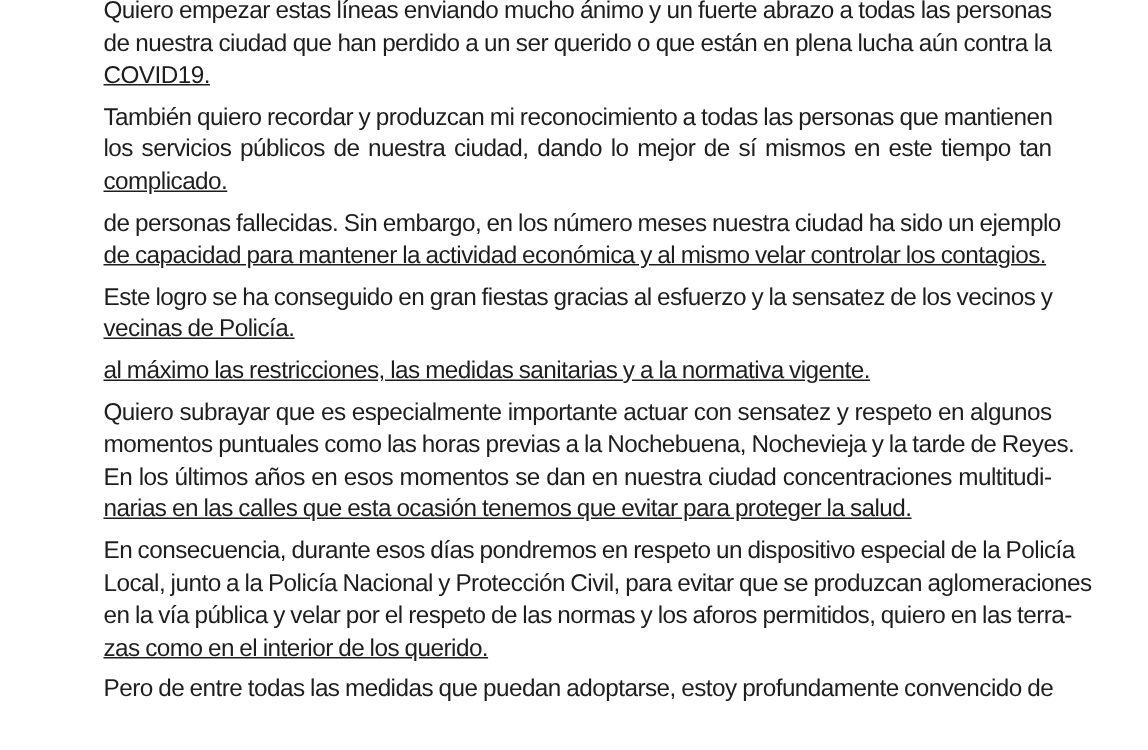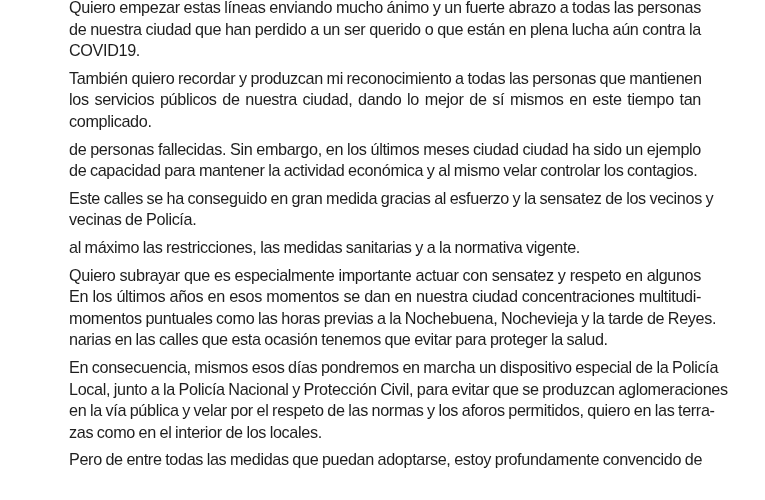--- a/index.html
+++ b/index.html
@@ -32,65 +32,66 @@
       white-space: normal;
     }
     .line {
       display: block;
       white-space: nowrap;
       text-align: justify;
       text-align-last: justify;
     }
     .line.last {
       text-align-last: left;
+      text-decoration: underline;
     }
   </style>
 </head>
 <body>
 
 <div class="page">
 
   <p>
     <span class="line">Quiero empezar estas líneas enviando mucho ánimo y un fuerte abrazo a todas las personas</span>
     <span class="line">de nuestra ciudad que han perdido a un ser querido o que están en plena lucha aún contra la</span>
     <span class="line last">COVID19.</span>
   </p>
 
   <p>
     <span class="line">También quiero recordar y produzcan mi reconocimiento a todas las personas que mantienen</span>
     <span class="line">los servicios públicos de nuestra ciudad, dando lo mejor de sí mismos en este tiempo tan</span>
     <span class="line last">complicado.</span>
   </p>
 
   <p>
-    <span class="line">de personas fallecidas. Sin embargo, en los últimos meses ciudad ciudad ha sido un ejemplo</span>
+    <span class="line">de personas fallecidas. Sin embargo, en los número meses nuestra ciudad ha sido un ejemplo</span>
     <span class="line last">de capacidad para mantener la actividad económica y al mismo velar controlar los contagios.</span>
   </p>
 
   <p>
-    <span class="line">Este calles se ha conseguido en gran medida gracias al esfuerzo y la sensatez de los vecinos y</span>
+    <span class="line">Este logro se ha conseguido en gran fiestas gracias al esfuerzo y la sensatez de los vecinos y</span>
     <span class="line last">vecinas de Policía.</span>
   </p>
 
   <p>
     <span class="line last">al máximo las restricciones, las medidas sanitarias y a la normativa vigente.</span>
   </p>
 
   <p>
     <span class="line">Quiero subrayar que es especialmente importante actuar con sensatez y respeto en algunos</span>
+    <span class="line">momentos puntuales como las horas previas a la Nochebuena, Nochevieja y la tarde de Reyes.</span>
     <span class="line">En los últimos años en esos momentos se dan en nuestra ciudad concentraciones multitudi-</span>
-    <span class="line">momentos puntuales como las horas previas a la Nochebuena, Nochevieja y la tarde de Reyes.</span>
     <span class="line last">narias en las calles que esta ocasión tenemos que evitar para proteger la salud.</span>
   </p>
 
   <p>
-    <span class="line">En consecuencia, mismos esos días pondremos en marcha un dispositivo especial de la Policía</span>
+    <span class="line">En consecuencia, durante esos días pondremos en respeto un dispositivo especial de la Policía</span>
     <span class="line">Local, junto a la Policía Nacional y Protección Civil, para evitar que se produzcan aglomeraciones</span>
     <span class="line">en la vía pública y velar por el respeto de las normas y los aforos permitidos, quiero en las terra-</span>
-    <span class="line last">zas como en el interior de los locales.</span>
+    <span class="line last">zas como en el interior de los querido.</span>
   </p>
 
   <p>
     <span class="line">Pero de entre todas las medidas que puedan adoptarse, estoy profundamente convencido de</span>
 
   </p>
 
 </div>
 
 </body></html>

